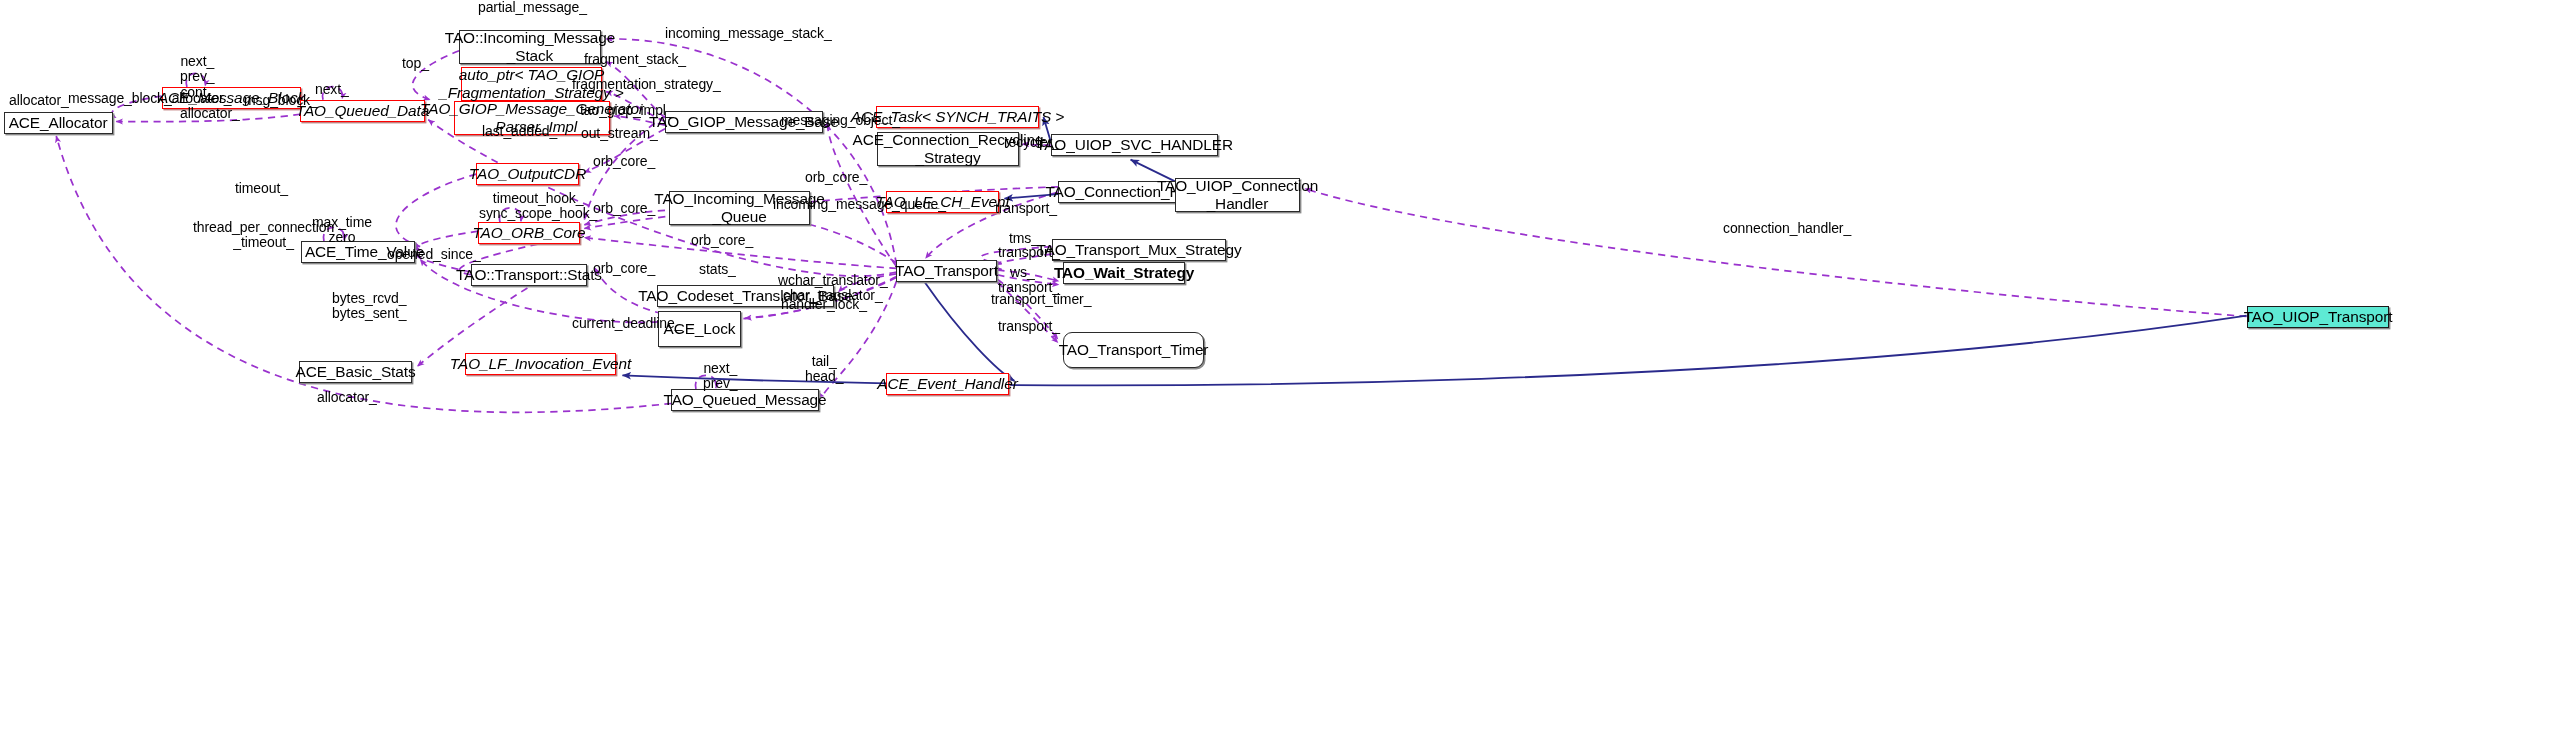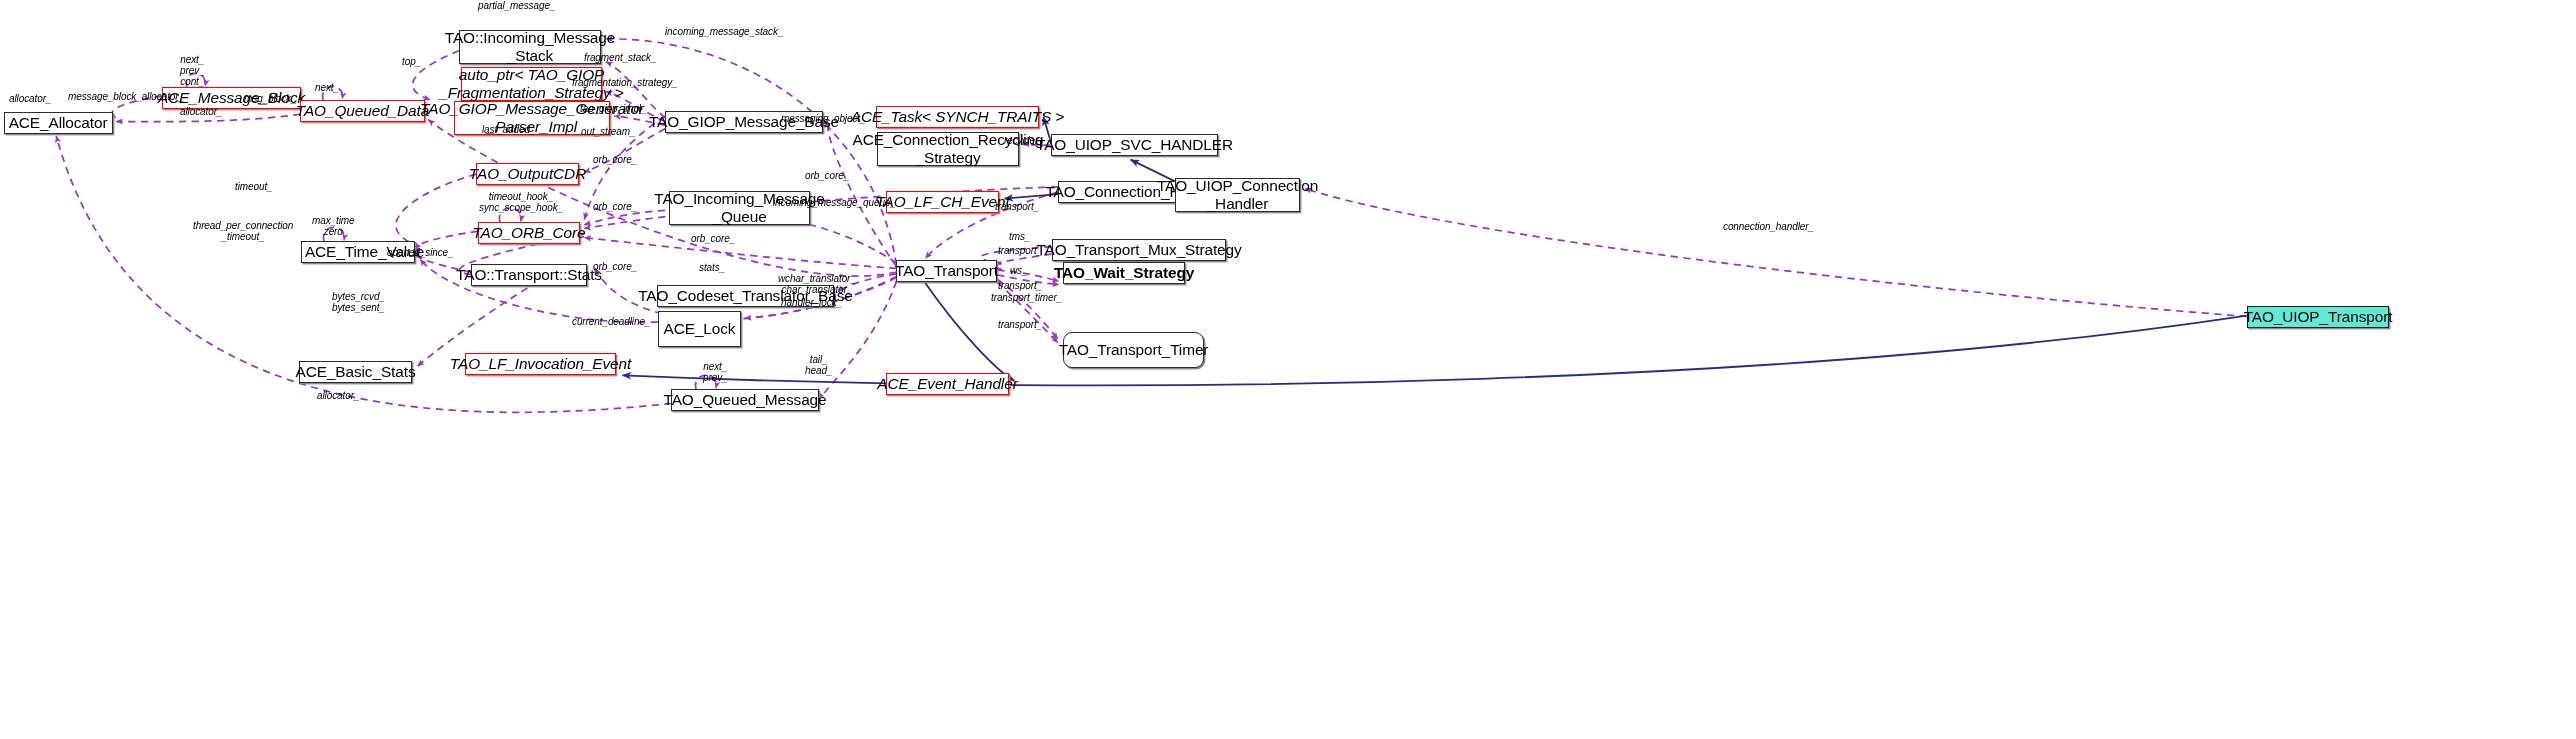--- a/index.html
+++ b/index.html
@@ -45,27 +45,26 @@
     border-color: #ff0000;
     box-shadow: 1.4px 1.4px 0 0 #c08080;
     font-style: italic;
   }
   .node.current {
     background: #5eead4;
     border-color: #1a1a1a;
   }
   .edge-label {
     position: absolute;
-    font-size: 10px;
+    font-size: 14px;
     line-height: 1.1;
     color: #000000;
     white-space: pre;
     letter-spacing: -0.1px;
     text-align: center;
-    font-style: italic;
   }
 </style>
 </head>
 <body>
 
 <div id="diagram-root">
 
   <svg id="edge-layer" viewBox="0 0 2839 815" preserveAspectRatio="none" xmlns="http://www.w3.org/2000/svg">
     <defs>
       <marker id="ah-usage" markerWidth="9" markerHeight="9" refX="7.5" refY="4" orient="auto" markerUnits="userSpaceOnUse">

